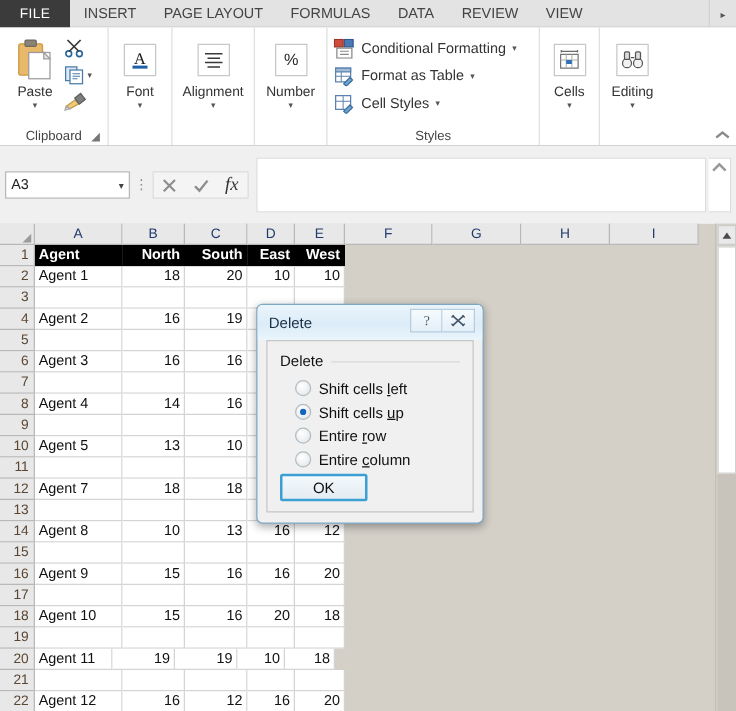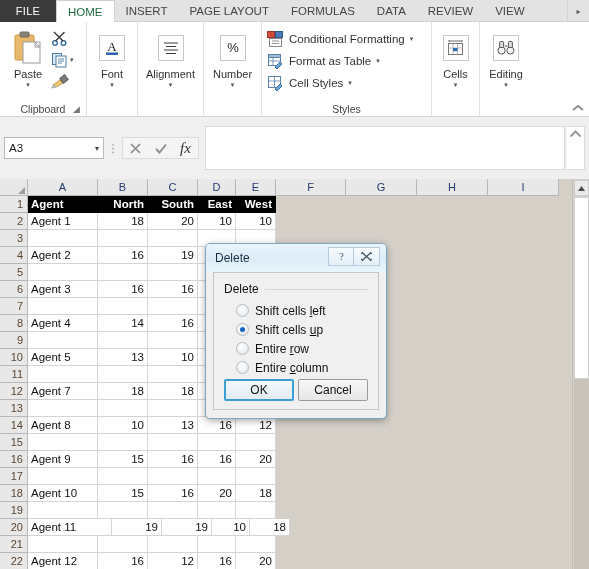--- a/index.html
+++ b/index.html
@@ -238,21 +238,20 @@
 
   svg { display: block; }
 </style>
 </head>
 <body>
 
 <div id="app">
 
   <div class="tabstrip">
     <div class="tab-file">FILE</div>
-    <div class="tab active">HOME</div>
     <div class="tab">INSERT</div>
     <div class="tab">PAGE LAYOUT</div>
     <div class="tab">FORMULAS</div>
     <div class="tab">DATA</div>
     <div class="tab">REVIEW</div>
     <div class="tab">VIEW</div>
     <div class="tab-overflow">▸</div>
   </div>
 
   <div class="ribbon">
@@ -646,21 +645,21 @@
           <div class="cell num" style="width: 40px;">18</div>
         </div>
         <div class="crow">
           <div class="cell" style="width: 70px;"></div>
           <div class="cell num" style="width: 50px;"></div>
           <div class="cell num" style="width: 50px;"></div>
           <div class="cell num" style="width: 38px;"></div>
           <div class="cell num" style="width: 40px;"></div>
         </div>
         <div class="crow">
-          <div class="cell" style="width: 84px;">Agent 11</div>
+          <div class="cell" style="width: 62px;">Agent 11</div>
           <div class="cell num" style="width: 50px;">19</div>
           <div class="cell num" style="width: 50px;">19</div>
           <div class="cell num" style="width: 38px;">10</div>
           <div class="cell num" style="width: 40px;">18</div>
         </div>
         <div class="crow">
           <div class="cell" style="width: 70px;"></div>
           <div class="cell num" style="width: 50px;"></div>
           <div class="cell num" style="width: 50px;"></div>
           <div class="cell num" style="width: 38px;"></div>
@@ -721,18 +720,17 @@
             <span class="radio"></span>
             <span class="radio-label">Entire <u>r</u>ow</span>
           </div>
           <div class="radio-row">
             <span class="radio"></span>
             <span class="radio-label">Entire <u>c</u>olumn</span>
           </div>
         </div>
       <div class="dlg-actions">
         <div class="btn primary">OK</div>
-        <div class="btn">Cancel</div>
       </div>
     </div>
   </div>
 
 </div>
 
 </body></html>

